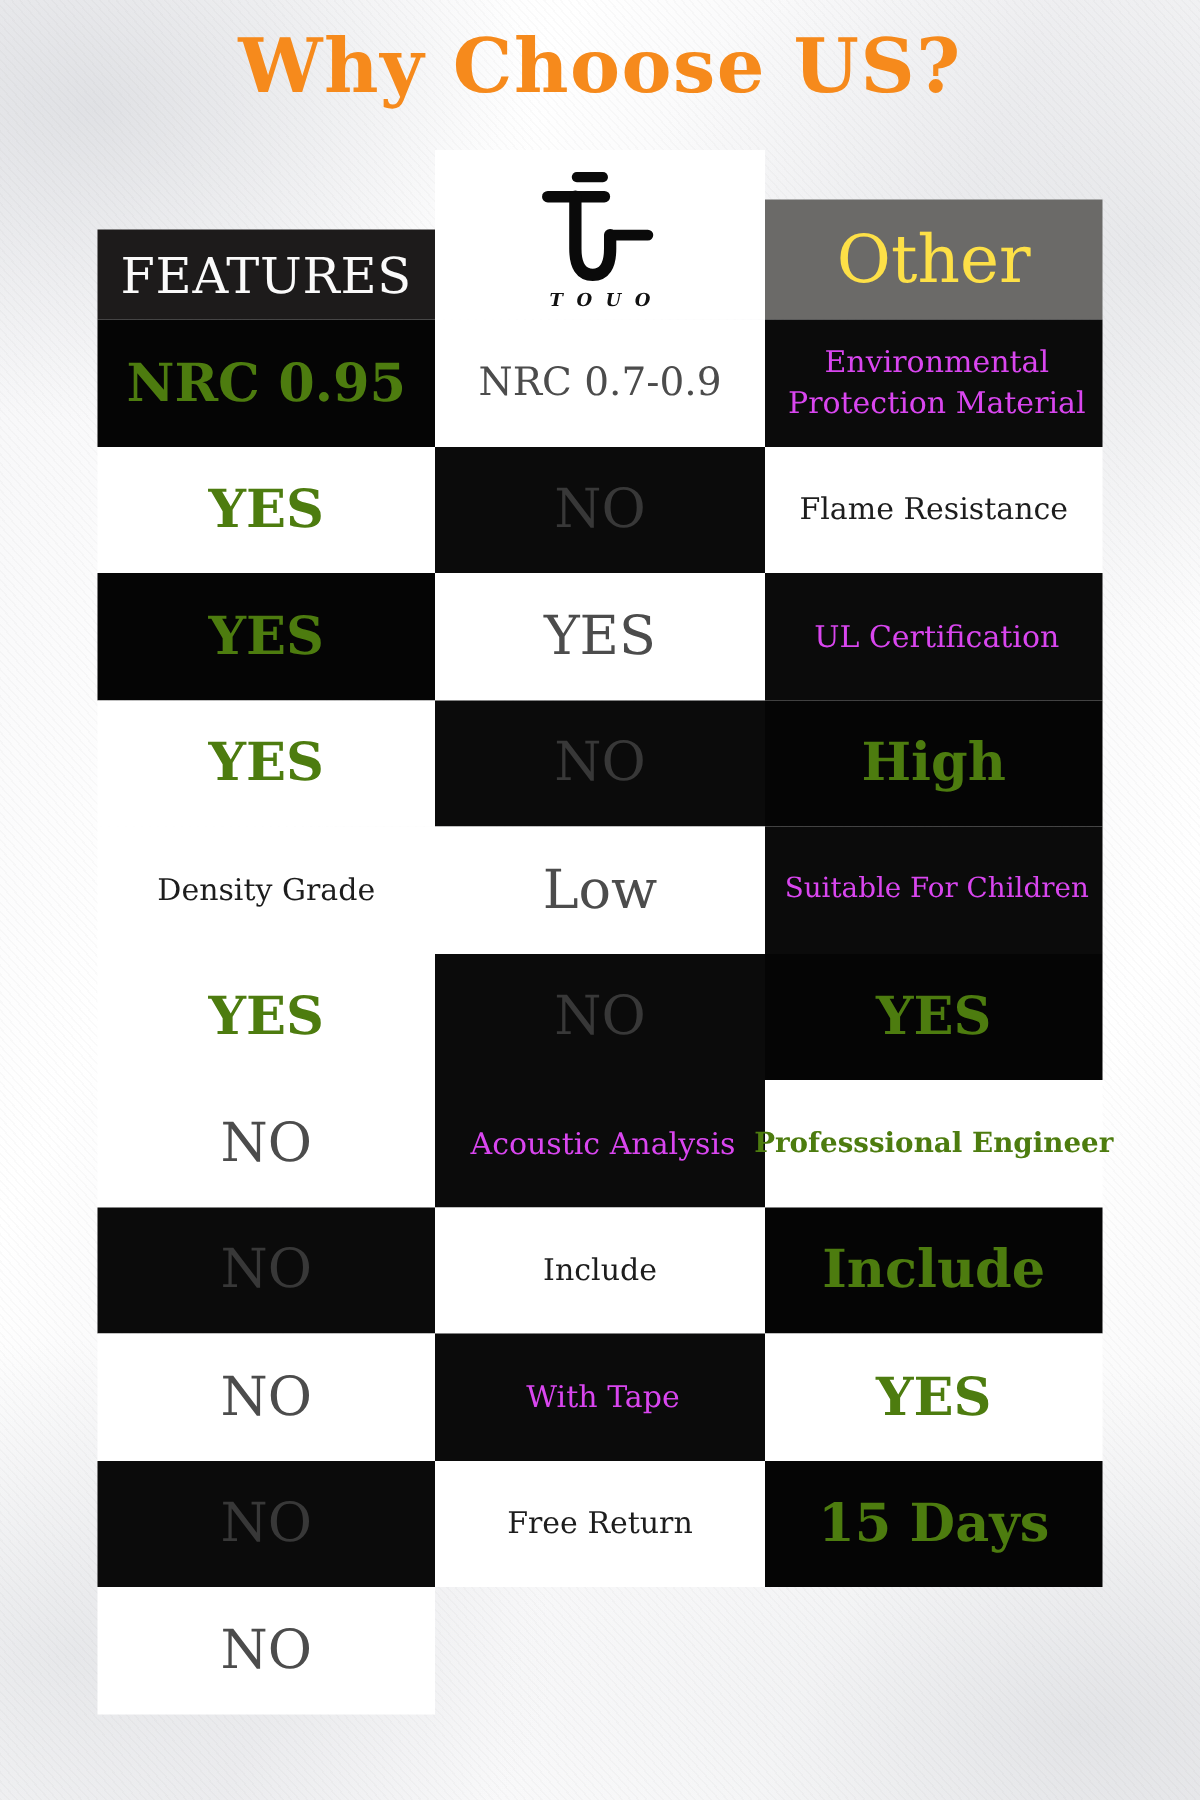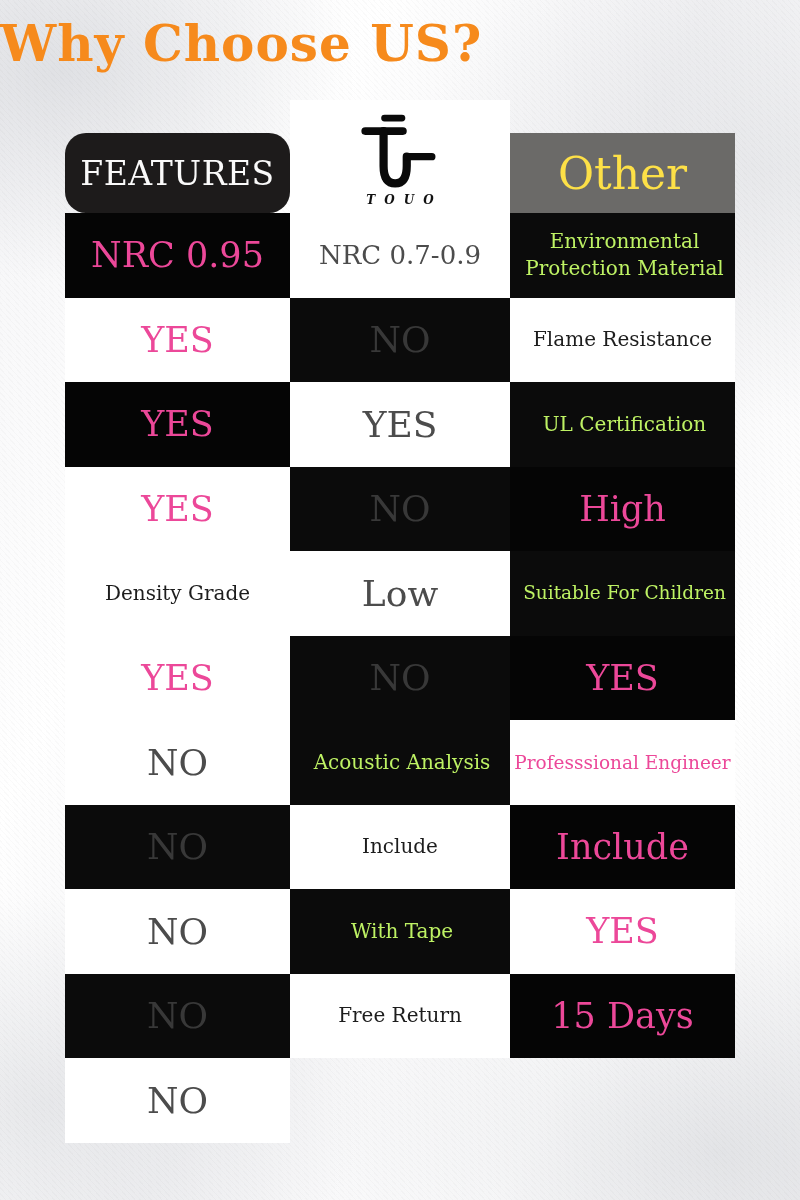--- a/index.html
+++ b/index.html
@@ -13,48 +13,48 @@
     background:
       repeating-linear-gradient(48deg, rgba(0,0,0,0.018) 0 1px, rgba(255,255,255,0) 1px 4px),
       radial-gradient(ellipse 420px 300px at 8% 6%, rgba(205,207,212,0.55), rgba(255,255,255,0) 70%),
       radial-gradient(ellipse 500px 360px at 96% 14%, rgba(212,214,218,0.45), rgba(255,255,255,0) 70%),
       radial-gradient(ellipse 560px 340px at 90% 96%, rgba(206,208,213,0.5), rgba(255,255,255,0) 70%),
       radial-gradient(ellipse 460px 300px at 6% 92%, rgba(210,212,216,0.45), rgba(255,255,255,0) 70%),
       linear-gradient(115deg, #f4f4f6 0%, #ffffff 28%, #f2f2f4 52%, #ffffff 78%, #f4f4f5 100%);
   }
   .title{
     position:absolute;top:14px;left:0;width:800px;margin:0;
-    font-size:50px;font-weight:700;letter-spacing:1px;
+    text-align:center;font-size:50px;font-weight:700;letter-spacing:1px;
     color:#f68a1c;
   }
   .table{
     position:absolute;left:65px;top:100px;width:670px;
     display:grid;
     grid-template-columns:225px 220px 225px;
     grid-template-rows:113px repeat(11, 84.5px);
   }
   .cell{display:flex;align-items:center;justify-content:center;text-align:center;}
   
-  .hdr-left{align-self:end;height:80px;width:100%;background:#1d1b1b;border-radius:21px;}
+  .hdr-left{align-self:end;height:60px;width:100%;background:#1d1b1b;}
   .hdr-left span{color:#fafafa;font-size:33px;letter-spacing:0.5px;}
   .hdr-mid{background:#ffffff;flex-direction:column;justify-content:flex-start;padding-top:6px;box-sizing:border-box;}
   .hdr-right{align-self:end;height:80px;width:100%;background:#6b6a68;}
   .hdr-right span{color:#fde047;font-size:44px;}
   .wordmark{
     font-size:12px;font-style:italic;font-weight:700;color:#111;
     letter-spacing:9px;padding-left:9px;margin-top:2px;
   }
   
   .w{background:#ffffff;}
   .b{background:#0b0b0b;}
   .f-label{font-size:20px;line-height:1.35;padding:0 8px;}
   .f.w .f-label{color:#1d1d1d;}
-  .f.b .f-label{color:#bef264;padding-left:12px;}
+  .f.b .f-label{color:#d946ef;padding-left:12px;}
   .label-tight{font-size:18.5px;}
-  .m .m-val{color:#ec4899;font-weight:400;font-size:35px;}
+  .m .m-val{color:#4d7c0f;font-weight:700;font-size:35px;}
   .m .m-val.val-small{font-size:18.5px;white-space:nowrap;}
   .m.b{background:#050505;}
   .o .o-val{font-size:36px;}
   .o .o-val.other-small{font-size:26px;}
   .o.w .o-val{color:#4c4c4c;}
   .o.b .o-val{color:#383838;}
   svg.logo{display:block;margin:0 auto;}
 </style>
 </head>
 <body>

